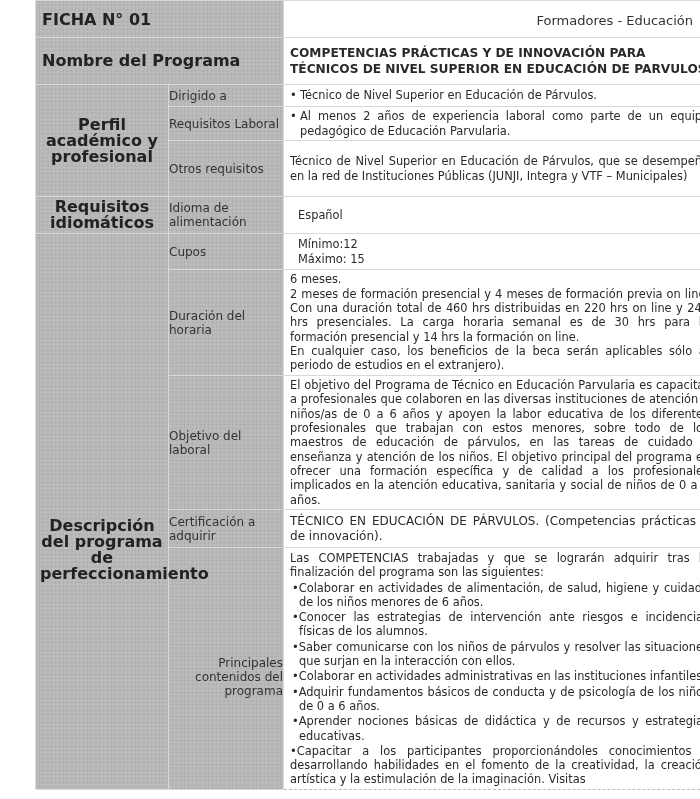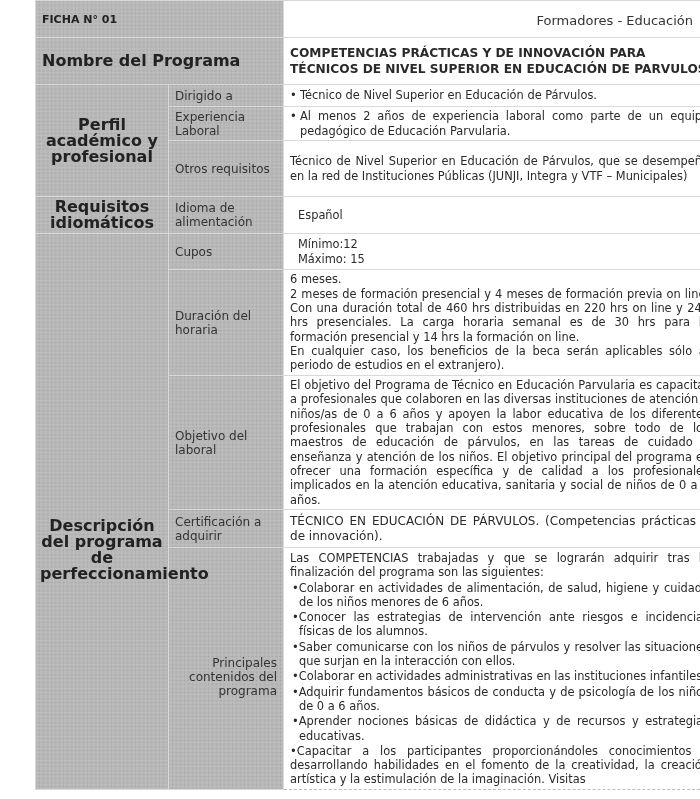--- a/index.html
+++ b/index.html
@@ -43,42 +43,42 @@
     background-position: 0 0, 1px 2px;
     color: #222;
   }
   td.white {
     background: #ffffff;
     border-left: 1px solid #c8c8c8;
     border-bottom: 1px dashed #bdbdbd;
   }
   td.head-left {
     font-weight: bold;
-    font-size: 11px;
+    font-size: 16px;
     padding: 8px 6px;
     height: 20px;
   }
   td.head-right {
     text-align: right;
     font-size: 13px;
     padding: 8px 22px 6px 0;
     color: #333;
   }
   td.section {
     font-weight: bold;
     font-size: 16px;
     text-align: center;
     line-height: 16px;
     padding: 2px 4px;
   }
   td.section.left { text-align: left; padding-left: 6px; }
   td.label {
     font-size: 12px;
     line-height: 14px;
-    padding: 2px 6px;
+    padding: 2px 0;
     color: #333;
     border-left: 1px solid #e0e0e0;
   }
   td.label.center { text-align: right; }
   td.value {
     font-size: 11.4px;
     line-height: 14.3px;
     padding: 2px 6px 2px 6px;
     text-align: justify;
     color: #2a2a2a;
@@ -145,21 +145,21 @@
 
       <tr style="height:22px;">
         <td class="gray section" rowspan="3">Perfil académico y profesional</td>
         <td class="gray label">Dirigido a</td>
         <td class="white value">
           <div class="bullet-line">Técnico de Nivel Superior en Educación de Párvulos.</div>
         </td>
       </tr>
 
       <tr style="height:34px;">
-        <td class="gray label">Experiencia Laboral</td>
+        <td class="gray label">Requisitos Laboral</td>
         <td class="white value">
           <div class="bullet-line">Al menos 2 años de experiencia laboral como parte de un equipo pedagógico de Educación Parvularia.</div>
         </td>
       </tr>
 
       <tr style="height:56px;">
         <td class="gray label">Otros requisitos</td>
         <td class="white value">Técnico de Nivel Superior en Educación de Párvulos, que se desempeñe en la red de Instituciones Públicas (JUNJI, Integra y VTF – Municipales)</td>
       </tr>
 

